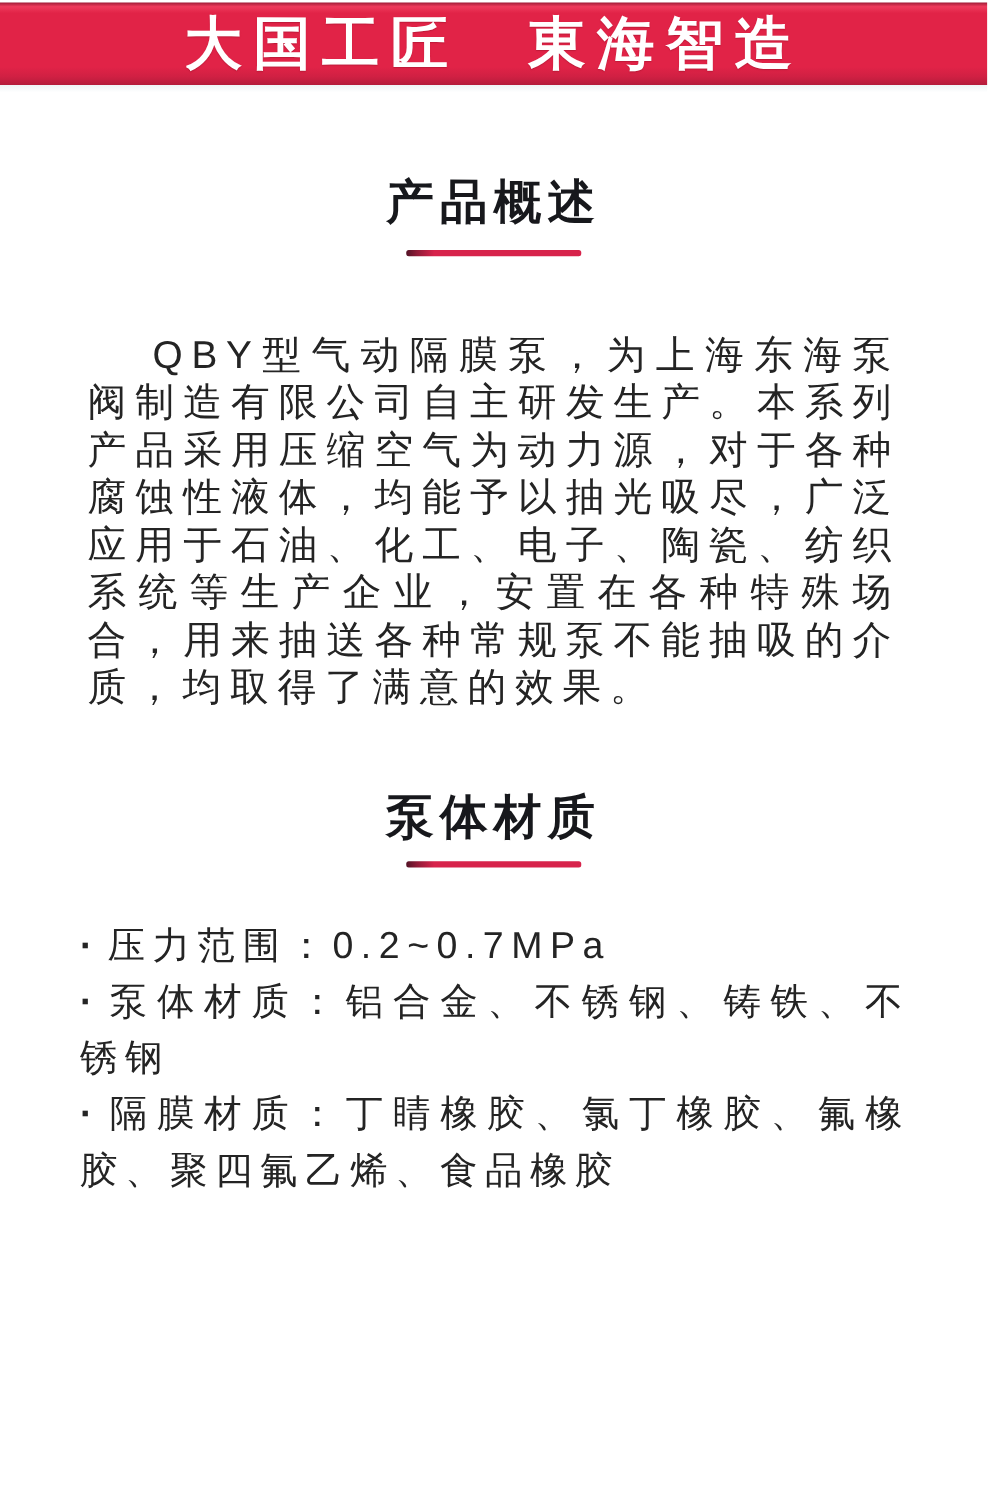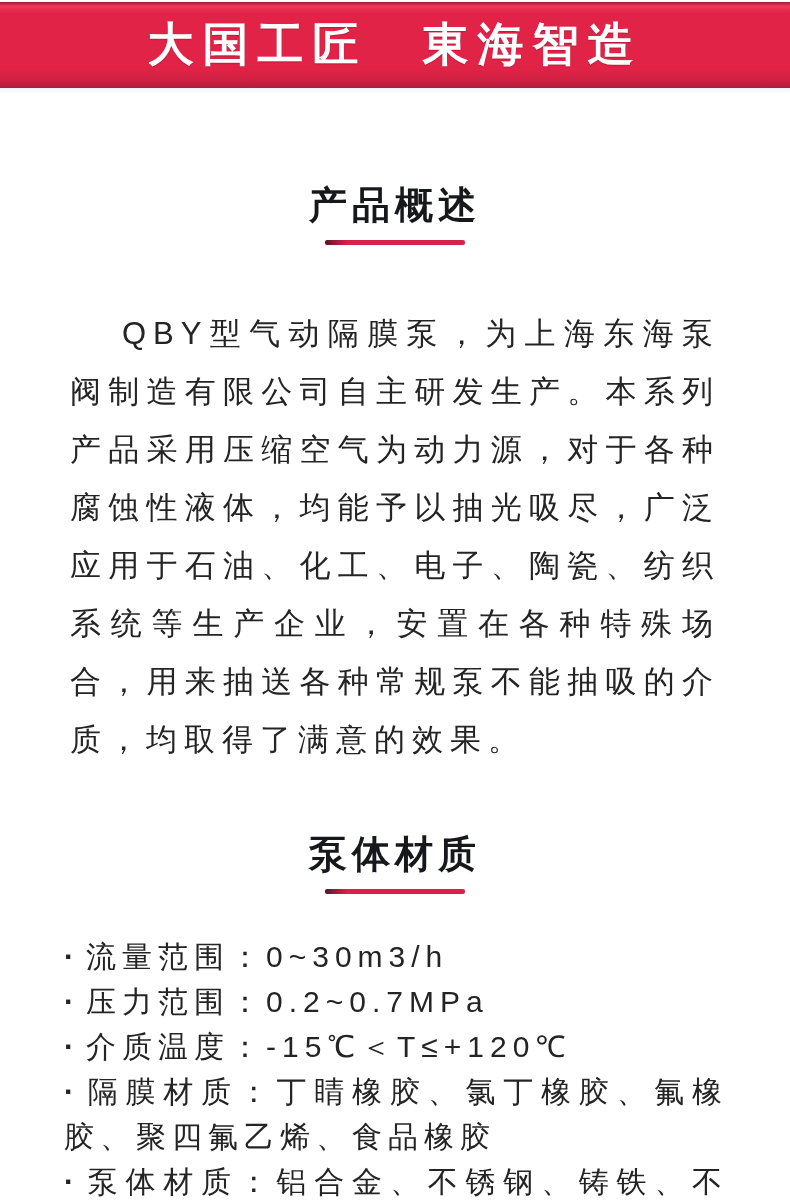--- a/index.html
+++ b/index.html
@@ -9,21 +9,21 @@
     height: 1203px;
     margin: 0 auto;
     background: #ffffff;
     font-family: "Liberation Sans", sans-serif;
     color: #242424;
     overflow: hidden;
   }
   
   .banner {
     margin-top: 2px;
-    height: 86px;
+    height: 66px;
     background: linear-gradient(180deg,
       #a01c36 0%, #ee3a5b 5%, #e12347 13%,
       #e12347 78%, #d02043 90%, #b41c3b 100%);
     display: flex;
     align-items: center;
     justify-content: center;
   }
   .banner-title {
     color: #ffffff;
     font-size: 46px;
@@ -39,35 +39,35 @@
   
   .section-title {
     margin: 0;
     text-align: center;
     font-size: 38px;
     line-height: 46px;
     font-weight: bold;
     color: #17181c;
     letter-spacing: 5px;
   }
-  .title-overview { margin-top: 88px; }
+  .title-overview { margin-top: 68px; font-family: Liberation Mono, monospace; }
   .title-conditions { margin-top: 62px; }
   .title-underline {
     width: 140px;
     height: 5px;
     margin: 12px auto 0;
     border-radius: 2px;
     background: linear-gradient(90deg,
       #531326 0%, #8e1b37 6%, #d7234b 16%, #d7234b 100%);
   }
   
   .overview-paragraph {
     margin: 60px 70px 0;
     font-size: 31px;
-    line-height: 58px;
+    line-height: 38px;
     letter-spacing: 7px;
     text-align: justify;
     text-justify: inter-character;
     text-indent: 52px;
     color: #242424;
   }
   
   .spec-list {
     margin: 40px 62px 0 64px;
     font-size: 30px;
@@ -96,29 +96,23 @@
   <h2 class="section-title title-overview">产品概述</h2>
   <div class="title-underline"></div>
 
   <p class="overview-paragraph">QBY型气动隔膜泵，为上海东海泵阀制造有限公司自主研发生产。本系列产品采用压缩空气为动力源，对于各种腐蚀性液体，均能予以抽光吸尽，广泛应用于石油、化工、电子、陶瓷、纺织系统等生产企业，安置在各种特殊场合，用来抽送各种常规泵不能抽吸的介质，均取得了满意的效果。</p>
 
   <h2 class="section-title title-conditions">泵体材质</h2>
   <div class="title-underline"></div>
 
   <div class="spec-list">
     <div class="spec-item">
-      <span class="spec-bullet">·</span><span>流量范围：0~30m3/h</span>
-    </div>
-    <div class="spec-item">
       <span class="spec-bullet">·</span><span>压力范围：0.2~0.7MPa</span>
     </div>
     <div class="spec-item">
-      <span class="spec-bullet">·</span><span>介质温度：-15℃＜T≤+120℃</span>
+      <span class="spec-bullet">·</span><span>泵体材质：铝合金、不锈钢、铸铁、不锈钢</span>
     </div>
     <div class="spec-item">
       <span class="spec-bullet">·</span><span>隔膜材质：丁睛橡胶、氯丁橡胶、氟橡胶、聚四氟乙烯、食品橡胶</span>
-    </div>
-    <div class="spec-item">
-      <span class="spec-bullet">·</span><span>泵体材质：铝合金、不锈钢、铸铁、不锈钢</span>
     </div>
   </div>
 
 </div>
 
 </body></html>

